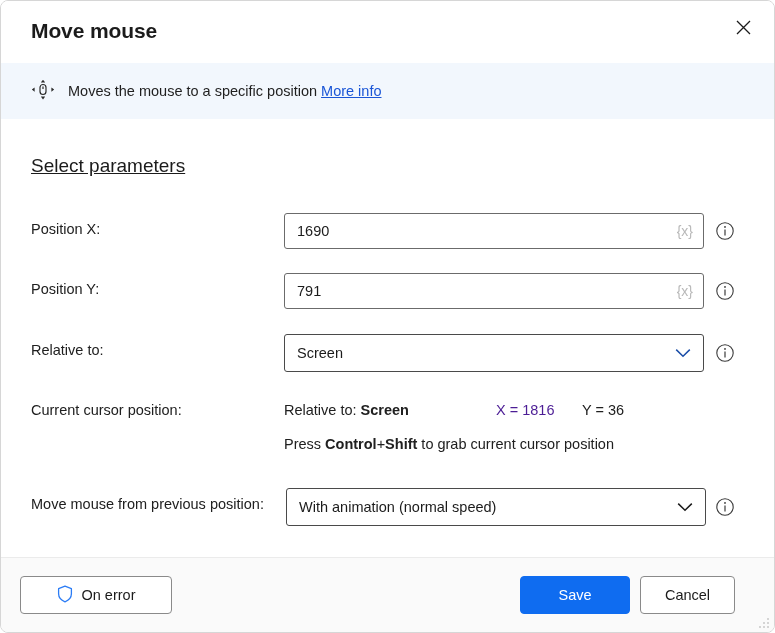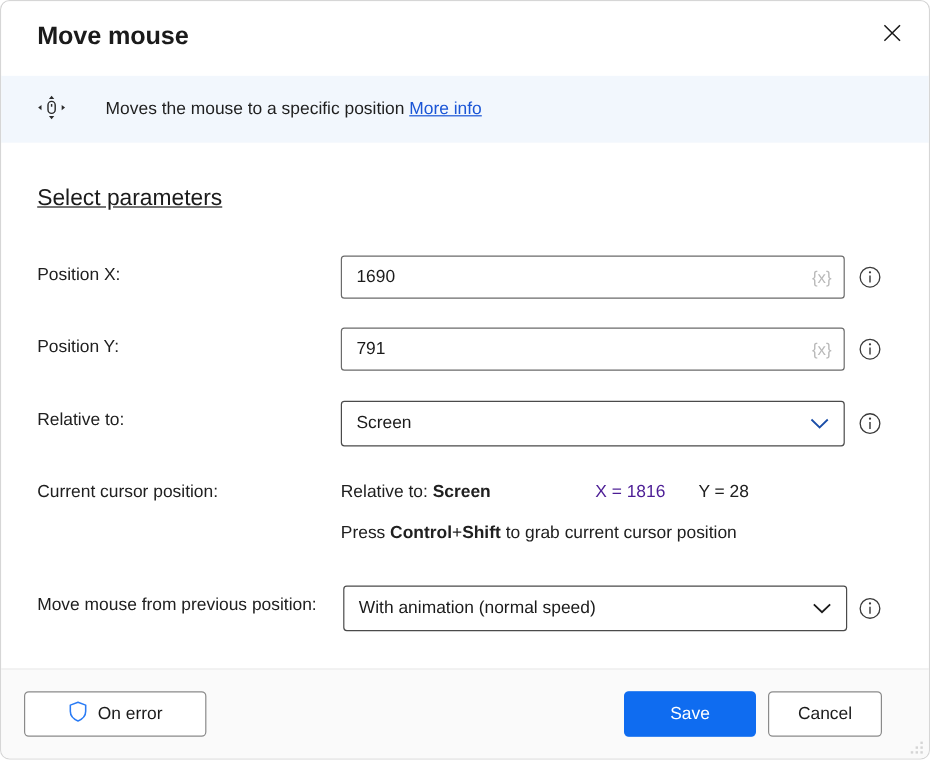--- a/index.html
+++ b/index.html
@@ -59,21 +59,20 @@
 
   
   #info-banner {
     flex: 0 0 56px;
     height: 56px;
     background: #f2f7fd;
     display: flex;
     align-items: center;
     padding-left: 27px;
     box-sizing: border-box;
-    gap: 20px;
   }
   #banner-icon {
     width: 30px;
     height: 30px;
     flex: 0 0 30px;
     display: flex;
     align-items: center;
     justify-content: center;
     margin-right: 10px;
   }
@@ -377,21 +376,21 @@
         </svg>
       </span>
     </div>
 
     <div id="cursor-block" style="top:283px;">
       <div id="cursor-label">Current cursor position:</div>
       <div id="cursor-relative">
         <span>Relative to: </span><b>Screen</b>
       </div>
       <div id="cursor-x">X = 1816</div>
-      <div id="cursor-y">Y = 28</div>
+      <div id="cursor-y">Y = 36</div>
       <div id="cursor-hint">
         <span>Press </span><b>Control</b><span>+</span><b>Shift</b><span> to grab current cursor position</span>
       </div>
     </div>
 
     <div class="param-row" style="top:369px;">
       <div class="param-label">Move mouse from previous position:</div>
       <div class="select-field" style="left:285px;">
         <div class="value">With animation (normal speed)</div>
         <div class="chevron">

